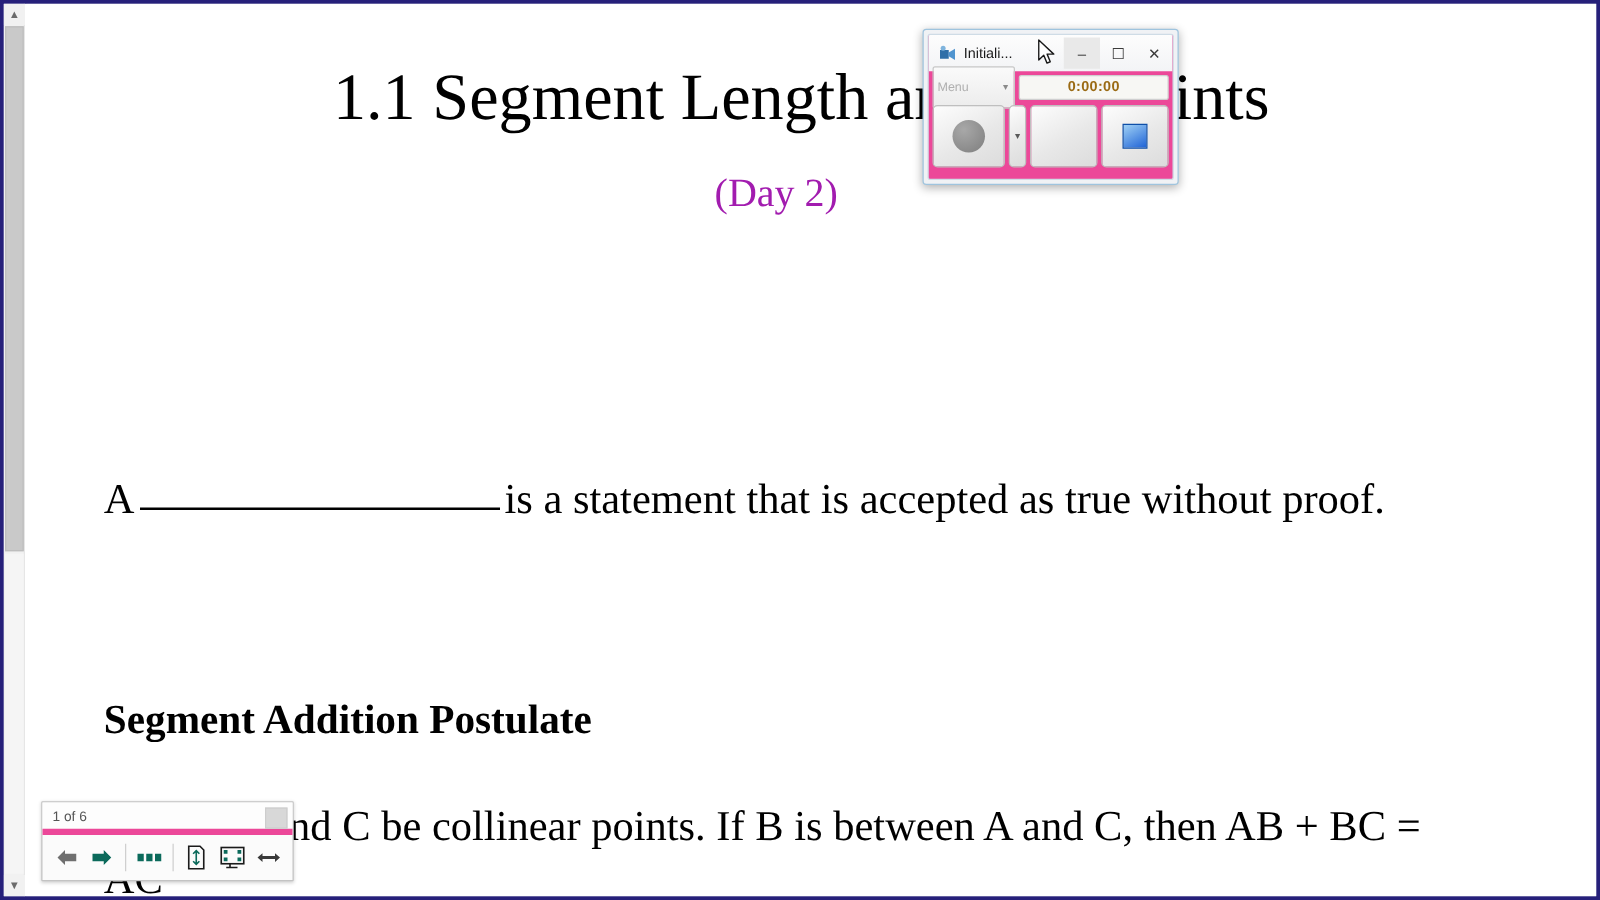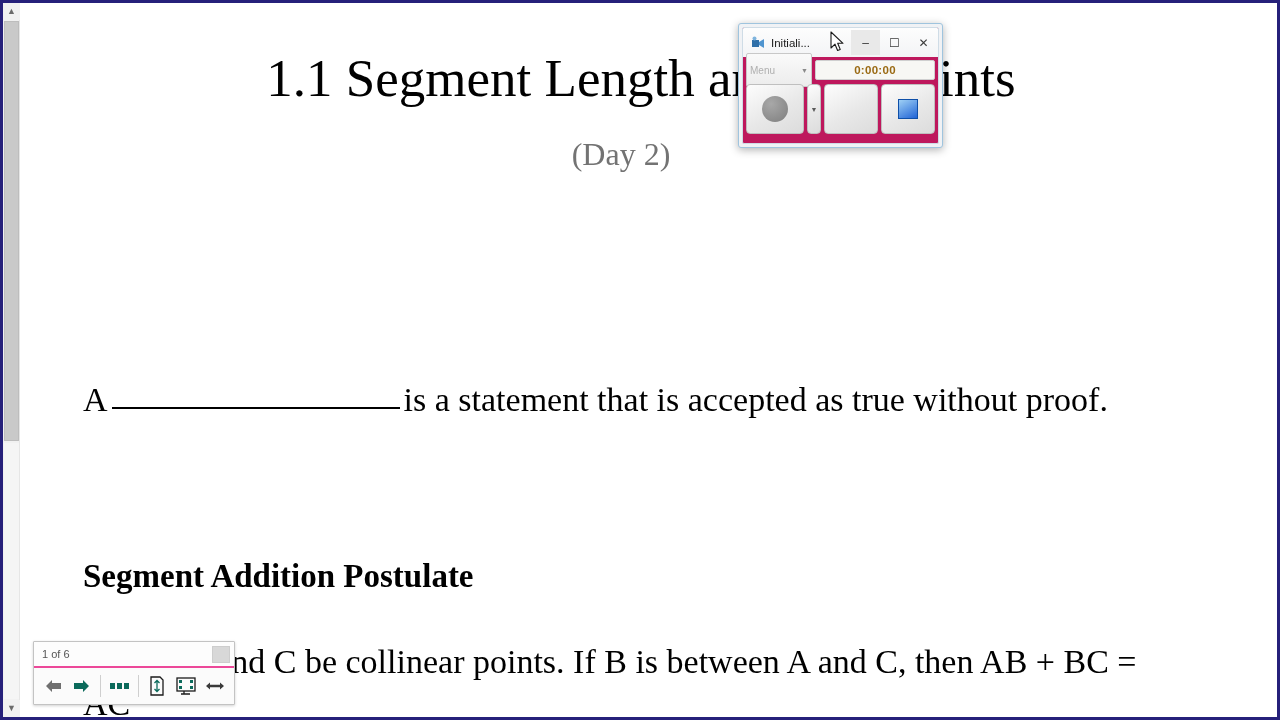--- a/index.html
+++ b/index.html
@@ -85,21 +85,21 @@
     color: #000000;
     white-space: nowrap;
   }
 
   #slide-subtitle {
     position: absolute;
     left: 0; top: 133px;
     width: 1200px;
     text-align: center;
     font-size: 32px;
-    color: #737373;
+    color: #a21caf;
   }
 
   #essential-questions-heading {
     position: absolute;
     left: 52px; top: 192px;
     font-size: 33px;
     color: #000000;
     text-decoration: underline;
     text-underline-offset: 3px;
   }
@@ -156,21 +156,21 @@
     width: 202px;
     height: 64px;
     background: #fbfbfb;
     border: 1px solid #c3c3c3;
     box-shadow: 0 1px 3px rgba(0,0,0,0.18);
     border-radius: 1px;
   }
   #page-indicator-row {
     position: relative;
     height: 26px;
-    border-bottom: 2px solid #ec4899;
+    border-bottom: 5px solid #ec4899;
     background: #fdfdfd;
   }
   #page-indicator-label {
     position: absolute;
     left: 8px; top: 6px;
     font-size: 11px;
     color: #555555;
   }
   #page-indicator-box {
     position: absolute;
@@ -211,21 +211,21 @@
     height: 125px;
     background: #f0f2f5;
     border: 1px solid #9fc4de;
     box-shadow: 0 2px 8px rgba(0,0,0,0.30);
     border-radius: 3px;
     padding: 3px;
   }
   #recorder-inner {
     width: 100%;
     height: 100%;
-    background: #be185d;
+    background: #ec4899;
     border: 1px solid #cfdce6;
     border-radius: 2px;
     position: relative;
     overflow: hidden;
   }
   #recorder-titlebar {
     position: relative;
     height: 29px;
     background: linear-gradient(#fdfdfd, #f3f4f6);
     display: flex;

